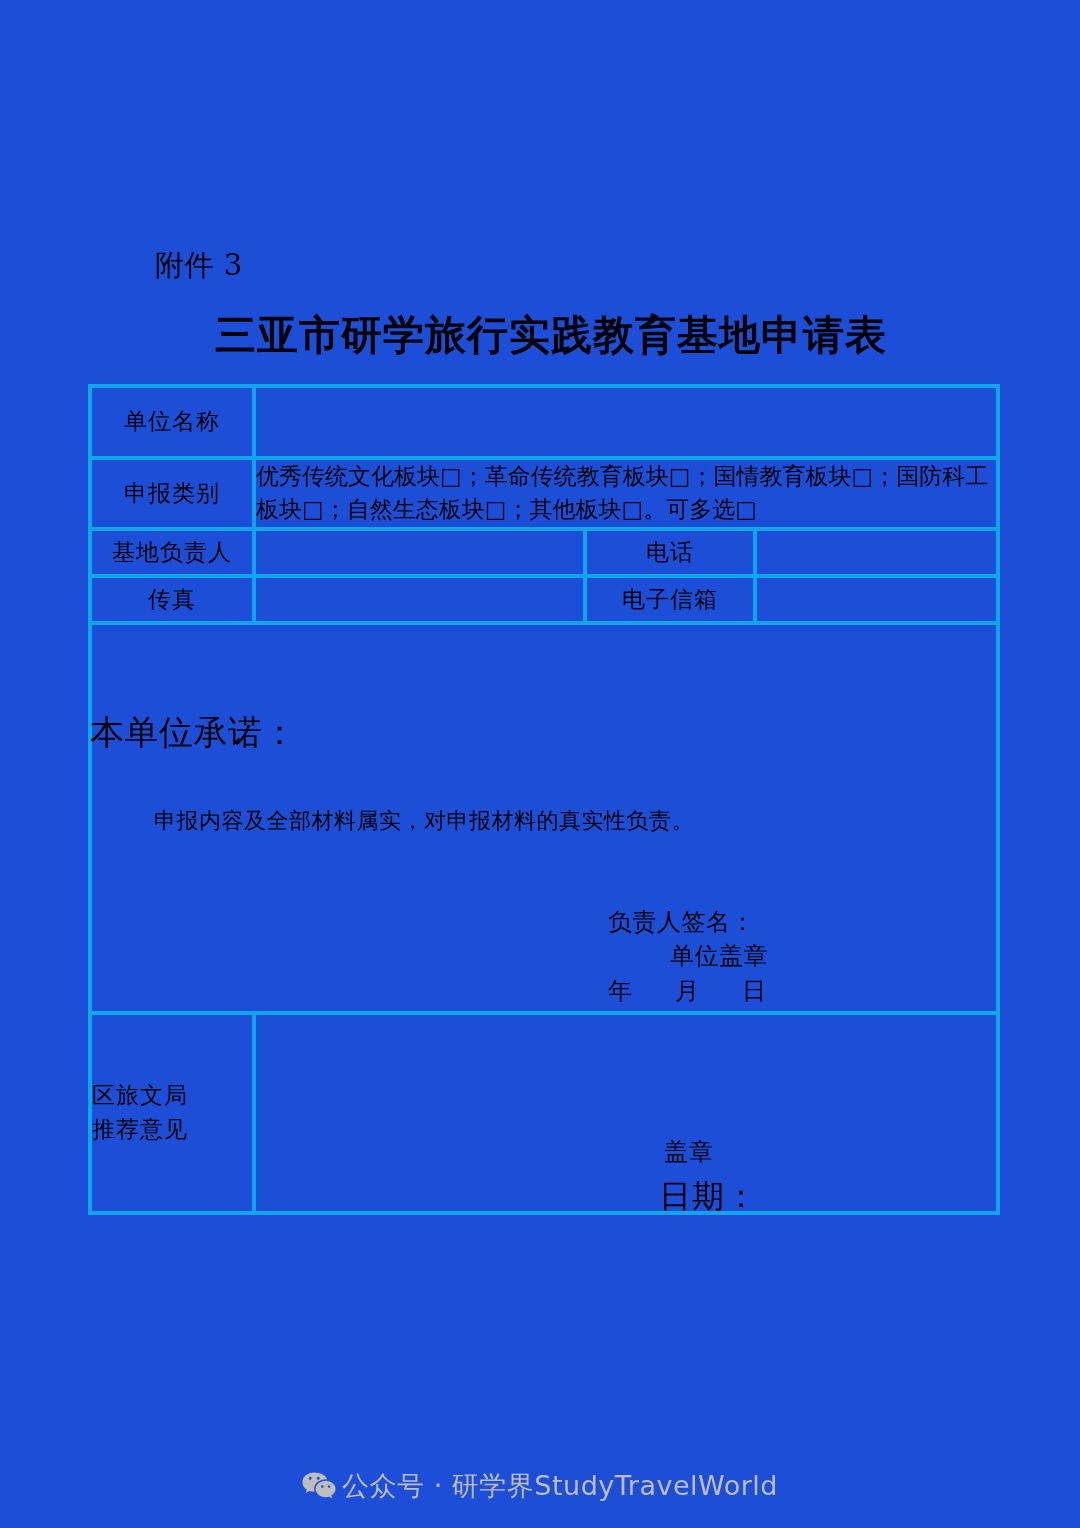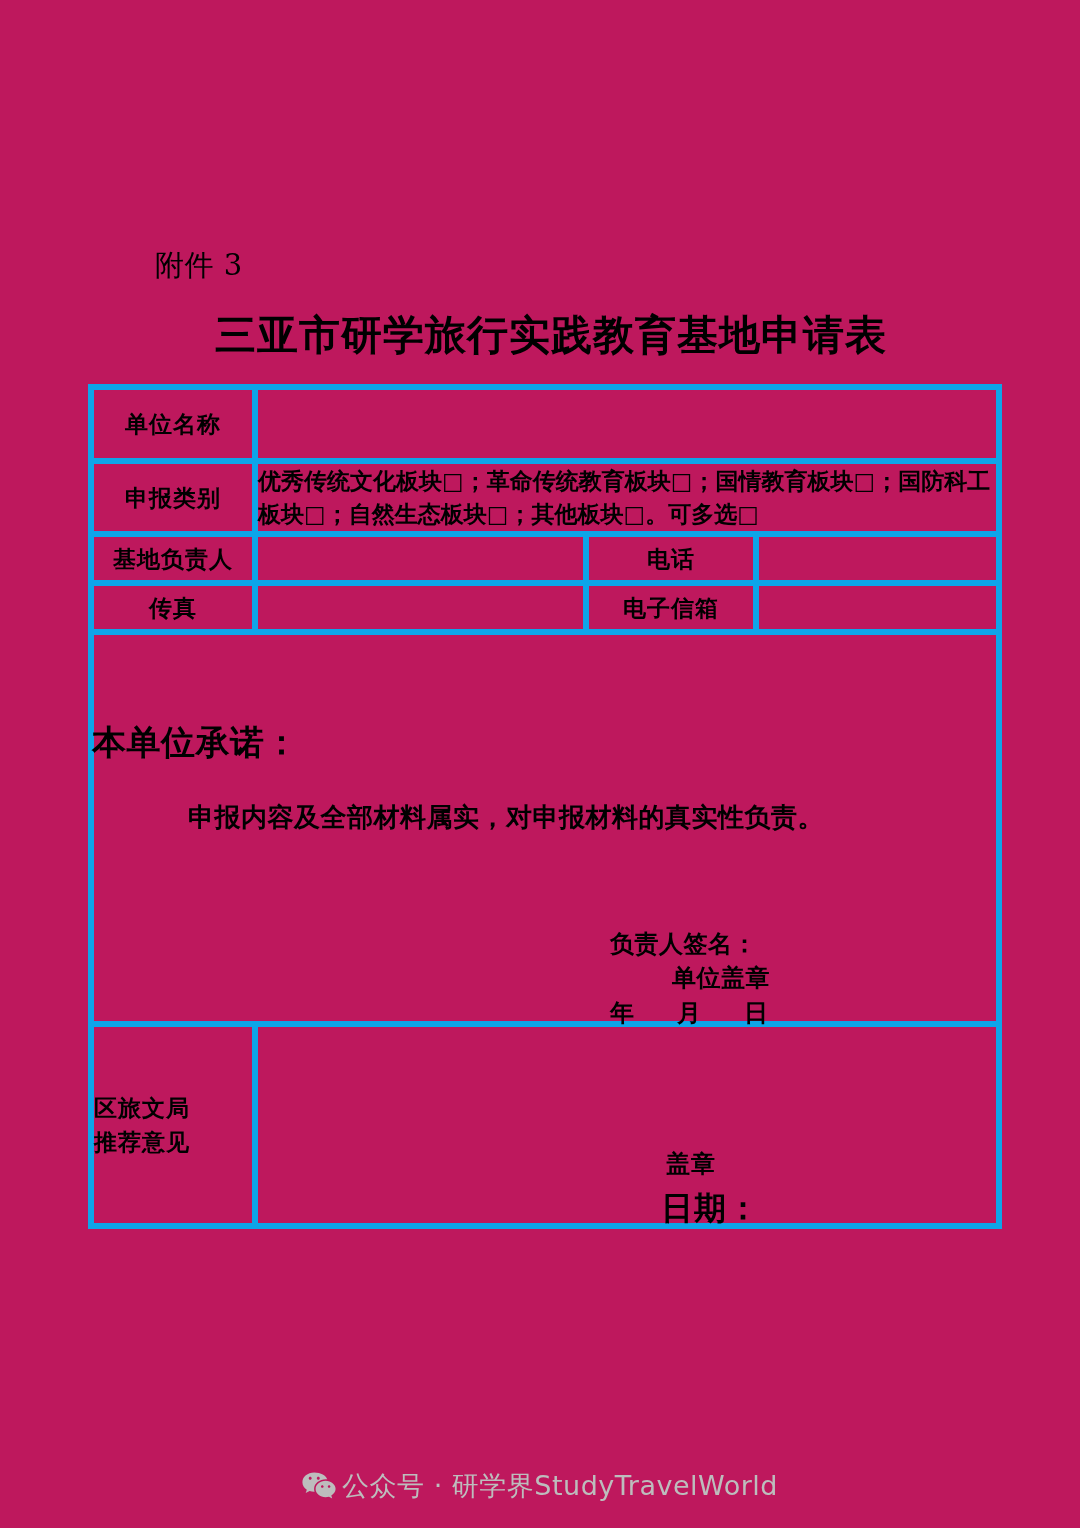--- a/index.html
+++ b/index.html
@@ -12,21 +12,21 @@
     height: 1528px;
     position: relative;
     font-family: "DejaVu Serif", "Liberation Serif", serif;
     color: #000000;
     overflow: hidden;
   }
 
   .page {
     position: absolute;
     inset: 0;
-    background: #be185d;
+    background: #1d4ed8;
   }
 
   
   .attach-label {
     position: absolute;
     left: 155px;
     top: 248px;
     font-size: 29px;
     line-height: 1.2;
     letter-spacing: 0.5px;
@@ -52,26 +52,25 @@
   .form-table {
     position: absolute;
     left: 88px;
     top: 384px;
     width: 908px;
     border-collapse: collapse;
     table-layout: fixed;
     font-size: 23px;
   }
   .form-table td {
-    border: 6px solid #0ea5e9;
+    border: 4px solid #0ea5e9;
     padding: 0;
     vertical-align: middle;
     font-size: 23px;
     line-height: 1.45;
-    font-weight: bold;
   }
   .form-table .lbl {
     text-align: center;
     letter-spacing: 1px;
     white-space: nowrap;
   }
 
   
   .col-a { width: 164px; }
   .col-b { width: 331px; }
@@ -106,38 +105,36 @@
     position: absolute;
     left: -2px;
     top: 83px;
     font-size: 34px;
     letter-spacing: 0.5px;
     white-space: nowrap;
   }
   .commit-body {
     position: absolute;
     left: 62px;
-    top: 164px;
-    font-size: 26px;
-    letter-spacing: 0.5px;
-    white-space: nowrap;
-    margin-left: 32px;
+    top: 180px;
+    font-size: 22px;
+    letter-spacing: 0.5px;
+    white-space: nowrap;
   }
   .sign-block {
     position: absolute;
     left: 0;
     top: 280px;
     width: 100%;
     font-size: 24px;
     line-height: 1.45;
     letter-spacing: 0.5px;
   }
   .sign-line-1 {
     padding-left: 516px;
-    margin-top: 12px;
   }
   .sign-line-2 {
     padding-left: 578px;
   }
   .sign-line-3 {
     padding-left: 516px;
     letter-spacing: 1px;
   }
   .sign-line-3 .gap { display: inline-block; width: 42px; }
 

